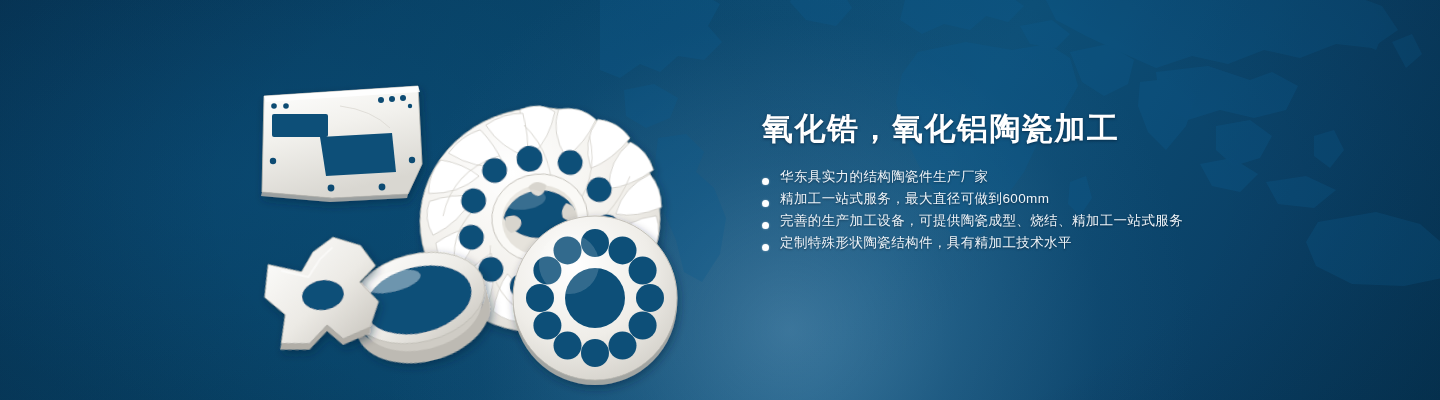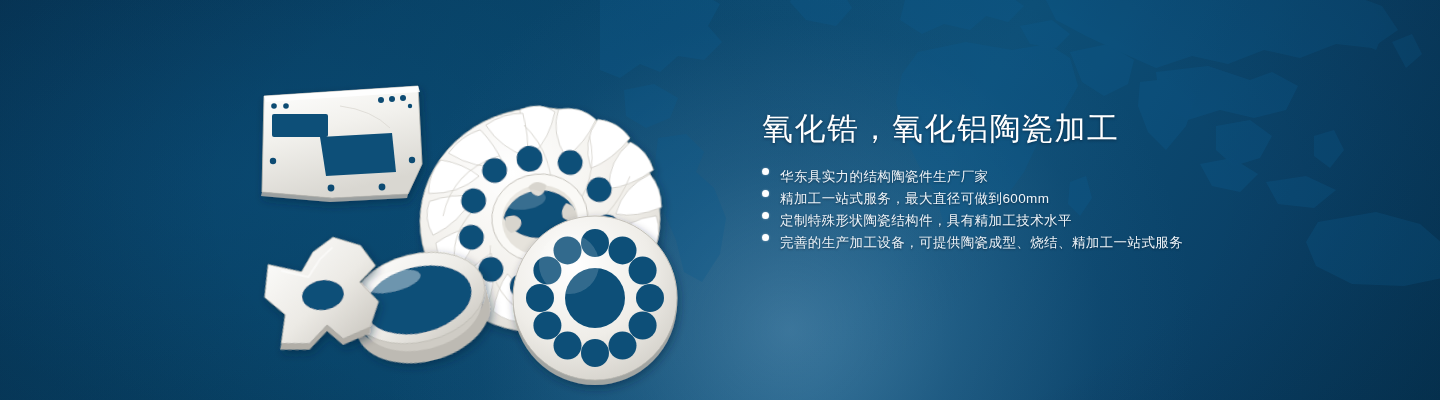--- a/index.html
+++ b/index.html
@@ -85,33 +85,33 @@
     position: absolute;
     left: 762px;
     top: 108px;
     width: 620px;
   }
   .headline {
     color: #ffffff;
     font-size: 31px;
     line-height: 42px;
     letter-spacing: 1.5px;
-    font-weight: 400;
+    font-weight: 700;
     text-shadow: 0 1px 3px rgba(0,20,40,0.55);
     margin: 0 0 18px 0;
     white-space: nowrap;
   }
   .bullets {
     list-style: none;
     margin: 0;
     padding: 0;
   }
   .bullets li {
     display: flex;
-    align-items: flex-start;
+    align-items: flex-end;
     margin-bottom: 5px;
     height: 17px;
   }
   .dot {
     width: 7px;
     height: 7px;
     border-radius: 50%;
     background: #ffffff;
     flex: 0 0 7px;
     margin-right: 11px;
@@ -349,22 +349,22 @@
       <li>
         <span class="dot"></span>
         <span class="bullet-text">华东具实力的结构陶瓷件生产厂家</span>
       </li>
       <li>
         <span class="dot"></span>
         <span class="bullet-text">精加工一站式服务，最大直径可做到600mm</span>
       </li>
       <li>
         <span class="dot"></span>
-        <span class="bullet-text">定制特殊形状陶瓷结构件，具有精加工技术水平</span>
+        <span class="bullet-text">完善的生产加工设备，可提供陶瓷成型、烧结、精加工一站式服务</span>
       </li>
       <li>
         <span class="dot"></span>
-        <span class="bullet-text">完善的生产加工设备，可提供陶瓷成型、烧结、精加工一站式服务</span>
+        <span class="bullet-text">定制特殊形状陶瓷结构件，具有精加工技术水平</span>
       </li>
     </ul>
   </div>
 
 </div>
 
 </body></html>

